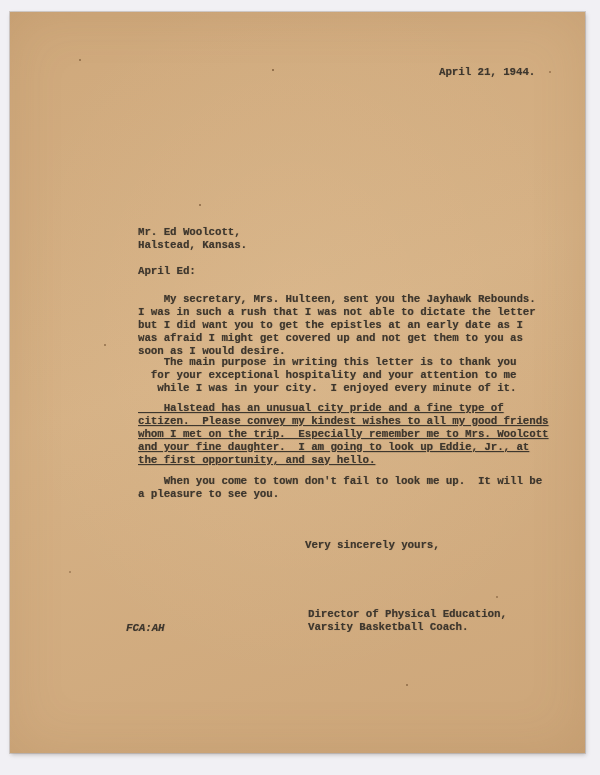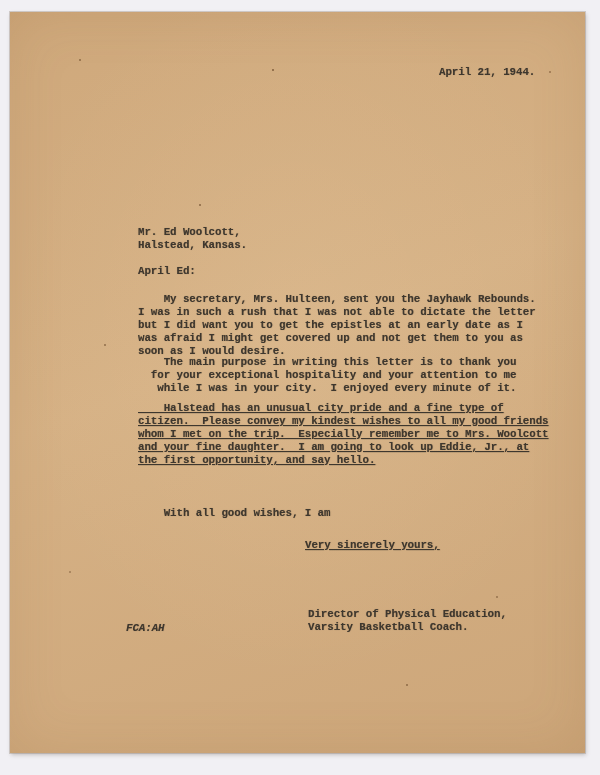--- a/index.html
+++ b/index.html
@@ -57,21 +57,21 @@
   }
   
   .date        { left: 429px; top: 54px;  }
   .recipient   { left: 128px; top: 214px; }
   .salutation  { left: 128px; top: 253px; }
   .para-1      { left: 128px; top: 274px; margin-top: 7px; }
   .para-2      { left: 128px; top: 344px; text-align: right; }
   .para-3      { left: 128px; top: 390px; text-decoration: underline; }
   .para-4      { left: 128px; top: 463px; }
   .wishes      { left: 128px; top: 495px; }
-  .closing     { left: 295px; top: 527px; text-decoration: underline; }
+  .closing     { left: 295px; top: 527px; }
   .sig-block   { left: 298px; top: 596px; }
   .initials    { left: 116px; top: 610px; font-style: italic; }
 </style>
 </head>
 <body>
 
 <div class="scan-bg">
   <div class="paper">
 
     <div class="tw date">April 21, 1944.</div>
@@ -90,22 +90,23 @@
     <div class="tw para-2">    The main purpose in writing this letter is to thank you
 for your exceptional hospitality and your attention to me
 while I was in your city.  I enjoyed every minute of it.</div>
 
     <div class="tw para-3">    Halstead has an unusual city pride and a fine type of
 citizen.  Please convey my kindest wishes to all my good friends
 whom I met on the trip.  Especially remember me to Mrs. Woolcott
 and your fine daughter.  I am going to look up Eddie, Jr., at
 the first opportunity, and say hello.</div>
 
+    <div class="tw para-4">    When you come to town don't fail to look me up.  It will be
+a pleasure to see you.</div>
 
-    <div class="tw wishes">    With all good wishes, I am</div>
 
     <div class="tw closing">Very sincerely yours,</div>
 
     <div class="tw sig-block">Director of Physical Education,
 Varsity Basketball Coach.</div>
 
     <div class="tw initials">FCA:AH</div>
 
   </div>
 </div>

